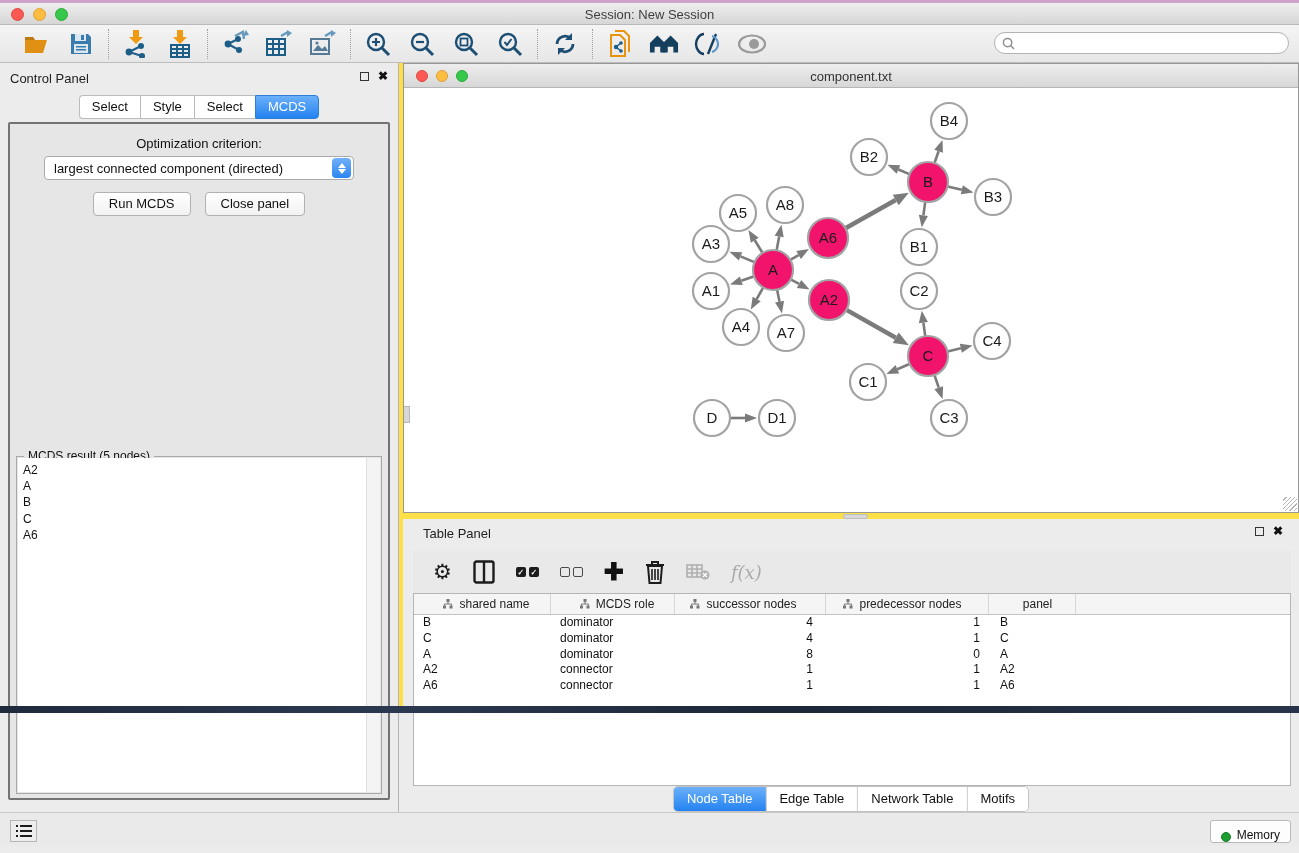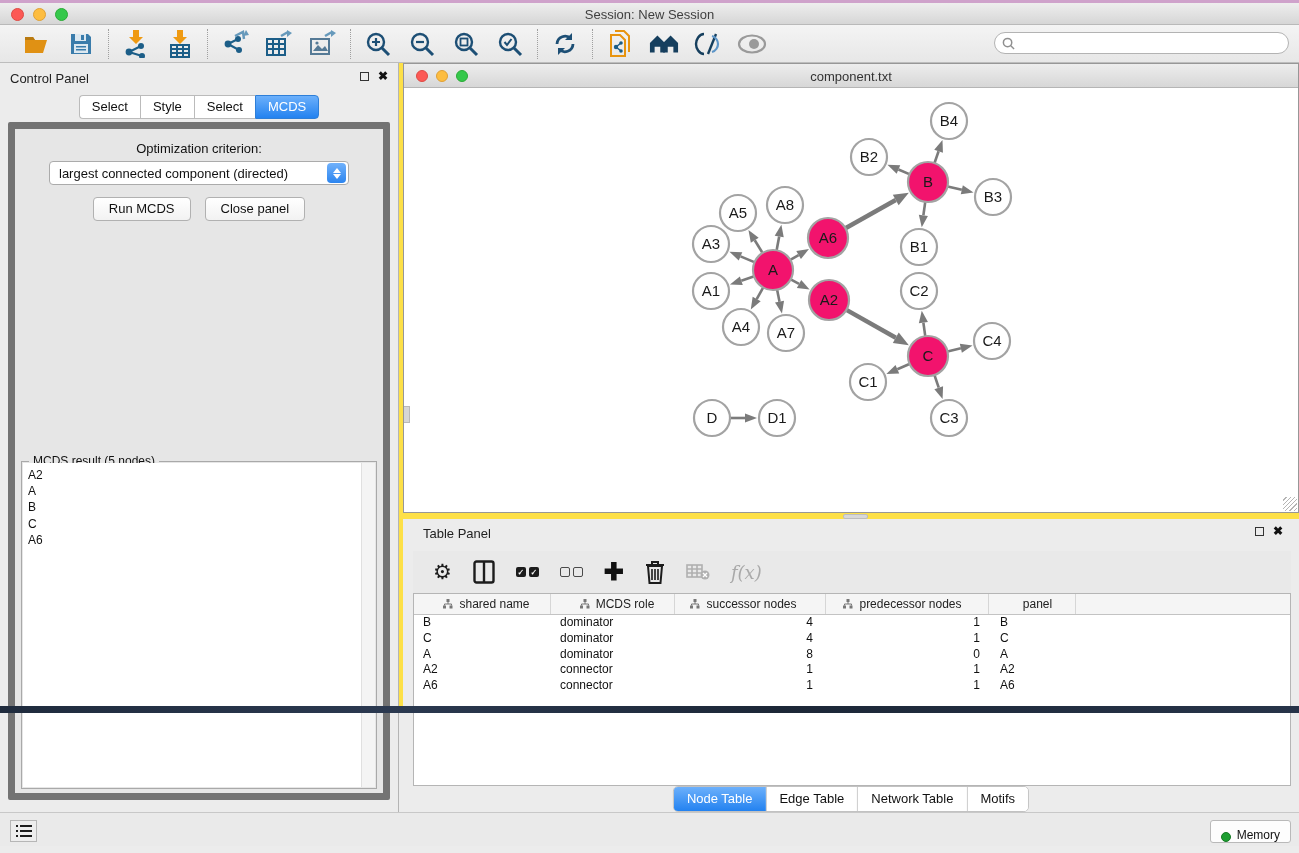--- a/index.html
+++ b/index.html
@@ -39,21 +39,21 @@
   .icon-close { font-size:12px; font-weight:bold; color:#111; line-height:10px; }
 
   .cp-tabs { position:absolute; top:32px; left:0; right:0; display:flex; justify-content:center; }
   .cp-tab { font-size:13px; color:#111; background:#ffffff; border:1px solid #bbb;
     padding:3px 12px 4px; border-right:none; }
   .cp-tab:first-child { border-radius:4px 0 0 4px; }
   .cp-tab:last-child { border-right:1px solid #bbb; border-radius:0 4px 4px 0; }
   .cp-tab.selected { background:linear-gradient(#6cb0fb,#2382f0); color:#fff; border-color:#2e7fd8; }
 
   .cp-inner { position:absolute; left:8px; right:8px; top:59px; bottom:12px;
-    background:#e6e6e6; border:7px solid #737373; border-radius:2px; }
+    background:#e6e6e6; border:2px solid #737373; border-radius:2px; }
   .opt-label { position:absolute; top:12px; left:0; right:0; text-align:center; font-size:13px; color:#111; }
   .opt-select { position:absolute; top:32px; left:34px; right:34px; height:24px; background:#fff;
     border:1px solid #ababab; border-radius:4px; display:flex; align-items:center; }
   .opt-select .val { flex:1; font-size:13px; color:#111; padding-left:9px; white-space:nowrap; }
   .opt-stepper { width:19px; height:20px; margin-right:2px; border-radius:4px;
     background:linear-gradient(#70b1fb,#2c85ef); display:flex; flex-direction:column;
     align-items:center; justify-content:center; gap:1px; }
   .opt-stepper .tri-up { width:0; height:0; border-left:4px solid transparent; border-right:4px solid transparent; border-bottom:5px solid #fff; }
   .opt-stepper .tri-dn { width:0; height:0; border-left:4px solid transparent; border-right:4px solid transparent; border-top:5px solid #fff; }
   .cp-buttons { position:absolute; top:68px; left:0; right:0; display:flex; justify-content:center; gap:14px; }

